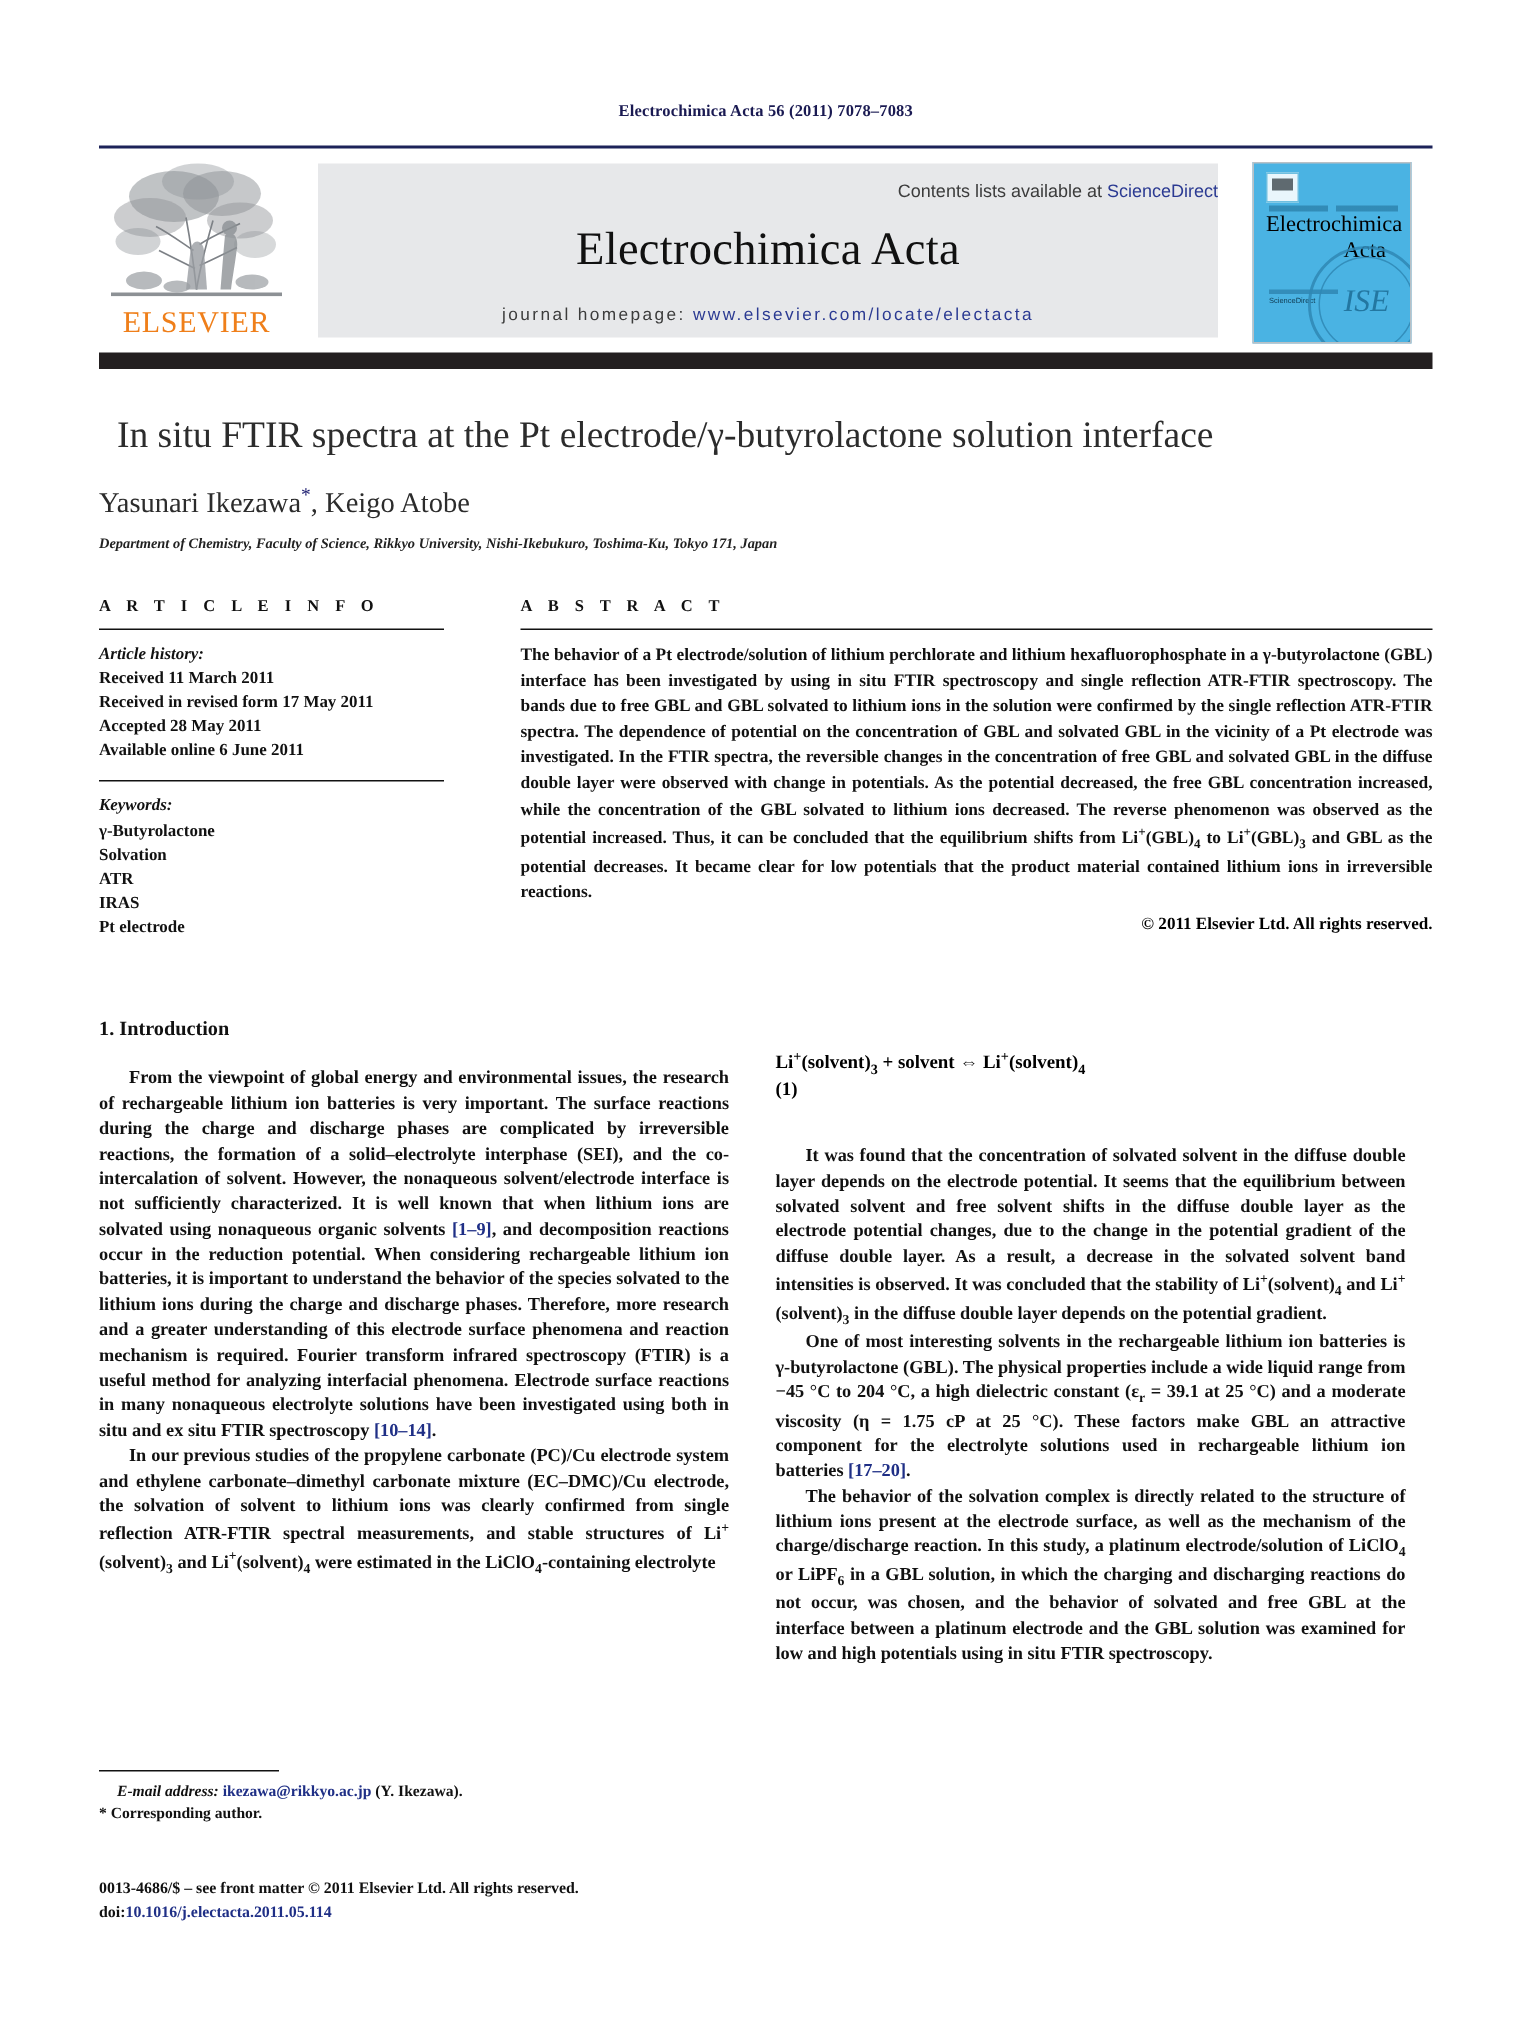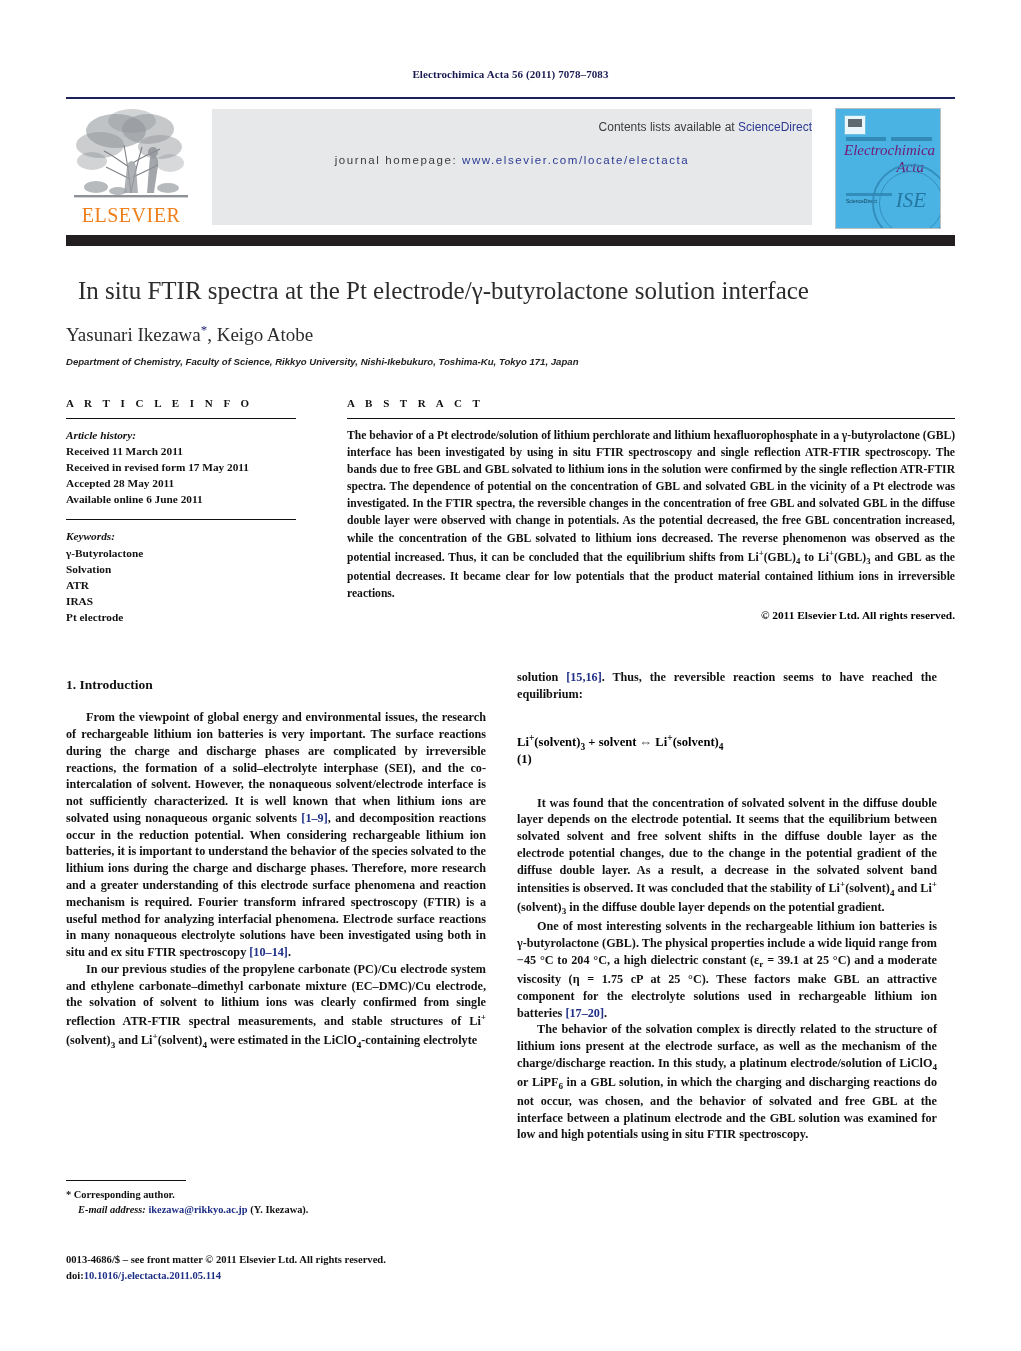--- a/index.html
+++ b/index.html
@@ -127,23 +127,22 @@
   }
   .cover-toptext {
     position: absolute; left: 10px; top: 28px; right: 8px;
     height: 4px;
     background: linear-gradient(to right, #2a7ea8 0 46%, transparent 46% 52%, #2a7ea8 52% 100%);
     opacity:.75;
   }
   .cover-title {
     position: absolute; left: 8px; top: 33px; right: 6px;
     font-family: "Liberation Serif", serif;
-    font-style: italic;
     font-size: 15px;
-    color: #701a75;
+    color: #000000;
     line-height: 1.15;
     text-align: left;
   }
   .cover-title .l2 { display:block; text-align:right; padding-right:10px; }
   .cover-dash {
     position:absolute; left:10px; top:84px; width:46px; height:3px;
     background:#2a7ea8; opacity:.7;
   }
   .cover-sd {
     position:absolute; left:10px; top:89px;
@@ -188,21 +187,21 @@
     margin: 12px;
   }
   .authors {
     font-family: "Liberation Serif", serif;
     font-size: 19px;
     color: #2c2c2c;
     margin-top: 16px;
   }
   .authors sup { color:#1a1a6e; font-size: 13px; }
   .affil {
-    font-family: Liberation Sans, sans-serif;
+    font-family: Liberation Serif, serif;
     font-style: italic;
     font-weight: bold;
     font-size: 9.6px;
     color: #222;
     margin-top: 10px;
   }
 
   
   .infoabs {
     margin-top: 30px;
@@ -382,20 +381,21 @@
           </g>
           <rect x="2" y="90" width="114" height="2.4" fill="#8d9195"></rect>
         </svg>
         <div class="elsevier-word">ELSEVIER</div>
       </div>
 
       <div class="journal-banner">
         <div class="contents-line">
           <span>Contents lists available at </span><span class="sd">ScienceDirect</span>
         </div>
+        <div class="journal-title">Electrochimica Acta</div>
         <div class="homepage-line">
           <span>journal homepage: </span><span class="url">www.elsevier.com/locate/electacta</span>
         </div>
       </div>
 
       <div class="cover">
         <div class="cover-elsv"></div>
         <div class="cover-toptext"></div>
         <div class="cover-title">
           <span>Electrochimica</span>
@@ -454,42 +454,41 @@
 
     <div class="body2col">
 
       <div class="bcol left">
         <h2 class="secnum">1.  Introduction</h2>
         <p class="bodytext"><span>From the viewpoint of global energy and environmental issues, the research of rechargeable lithium ion batteries is very important. The surface reactions during the charge and discharge phases are complicated by irreversible reactions, the formation of a solid–electrolyte interphase (SEI), and the co-intercalation of solvent. However, the nonaqueous solvent/electrode interface is not sufficiently characterized. It is well known that when lithium ions are solvated using nonaqueous organic solvents </span><span class="ref">[1–9]</span><span>, and decomposition reactions occur in the reduction potential. When considering rechargeable lithium ion batteries, it is important to understand the behavior of the species solvated to the lithium ions during the charge and discharge phases. Therefore, more research and a greater understanding of this electrode surface phenomena and reaction mechanism is required. Fourier transform infrared spectroscopy (FTIR) is a useful method for analyzing interfacial phenomena. Electrode surface reactions in many nonaqueous electrolyte solutions have been investigated using both in situ and ex situ FTIR spectroscopy </span><span class="ref">[10–14]</span><span>.</span></p>
         <p class="bodytext"><span>In our previous studies of the propylene carbonate (PC)/Cu electrode system and ethylene carbonate–dimethyl carbonate mixture (EC–DMC)/Cu electrode, the solvation of solvent to lithium ions was clearly confirmed from single reflection ATR-FTIR spectral measurements, and stable structures of Li</span><sup>+</sup><span>(solvent)</span><sub>3</sub><span> and Li</span><sup>+</sup><span>(solvent)</span><sub>4</sub><span> were estimated in the LiClO</span><sub>4</sub><span>-containing electrolyte</span></p>
       </div>
 
       <div class="bcol right">
-        <p class="bodytext" style="text-indent:0"><span>solution </span><span class="ref">[15,16]</span><span>. Thus, the reversible reaction seems to have reached the equilibrium:</span></p>
 
         <div class="eq-row">
           <div><span>Li</span><sup>+</sup><span>(solvent)</span><sub>3</sub><span> + solvent  ⇔  Li</span><sup>+</sup><span>(solvent)</span><sub>4</sub></div>
           <div>(1)</div>
         </div>
 
         <p class="bodytext"><span>It was found that the concentration of solvated solvent in the diffuse double layer depends on the electrode potential. It seems that the equilibrium between solvated solvent and free solvent shifts in the diffuse double layer as the electrode potential changes, due to the change in the potential gradient of the diffuse double layer. As a result, a decrease in the solvated solvent band intensities is observed. It was concluded that the stability of Li</span><sup>+</sup><span>(solvent)</span><sub>4</sub><span> and Li</span><sup>+</sup><span>(solvent)</span><sub>3</sub><span> in the diffuse double layer depends on the potential gradient.</span></p>
 
         <p class="bodytext"><span>One of most interesting solvents in the rechargeable lithium ion batteries is γ-butyrolactone (GBL). The physical properties include a wide liquid range from −45 °C to 204 °C, a high dielectric constant (ε</span><sub>r</sub><span> = 39.1 at 25 °C) and a moderate viscosity (η = 1.75 cP at 25 °C). These factors make GBL an attractive component for the electrolyte solutions used in rechargeable lithium ion batteries </span><span class="ref">[17–20]</span><span>.</span></p>
 
         <p class="bodytext"><span>The behavior of the solvation complex is directly related to the structure of lithium ions present at the electrode surface, as well as the mechanism of the charge/discharge reaction. In this study, a platinum electrode/solution of LiClO</span><sub>4</sub><span> or LiPF</span><sub>6</sub><span> in a GBL solution, in which the charging and discharging reactions do not occur, was chosen, and the behavior of solvated and free GBL at the interface between a platinum electrode and the GBL solution was examined for low and high potentials using in situ FTIR spectroscopy.</span></p>
       </div>
 
     </div>
 
   </div>
 
   <div class="footnotes">
     <div class="fn-rule"></div>
+    <div class="fn-line fn-indent"><span class="ital">E-mail address:</span> <span class="link">ikezawa@rikkyo.ac.jp</span><span> (Y. Ikezawa).</span></div>
     <div class="fn-line">*  Corresponding author.</div>
-    <div class="fn-line fn-indent"><span class="ital">E-mail address:</span> <span class="link">ikezawa@rikkyo.ac.jp</span><span> (Y. Ikezawa).</span></div>
   </div>
 
   <div class="footer-issn">
     <div>0013-4686/$ – see front matter © 2011 Elsevier Ltd. All rights reserved.</div>
     <div><span>doi:</span><span class="doi">10.1016/j.electacta.2011.05.114</span></div>
   </div>
 
 </div>
 
 </body></html>

